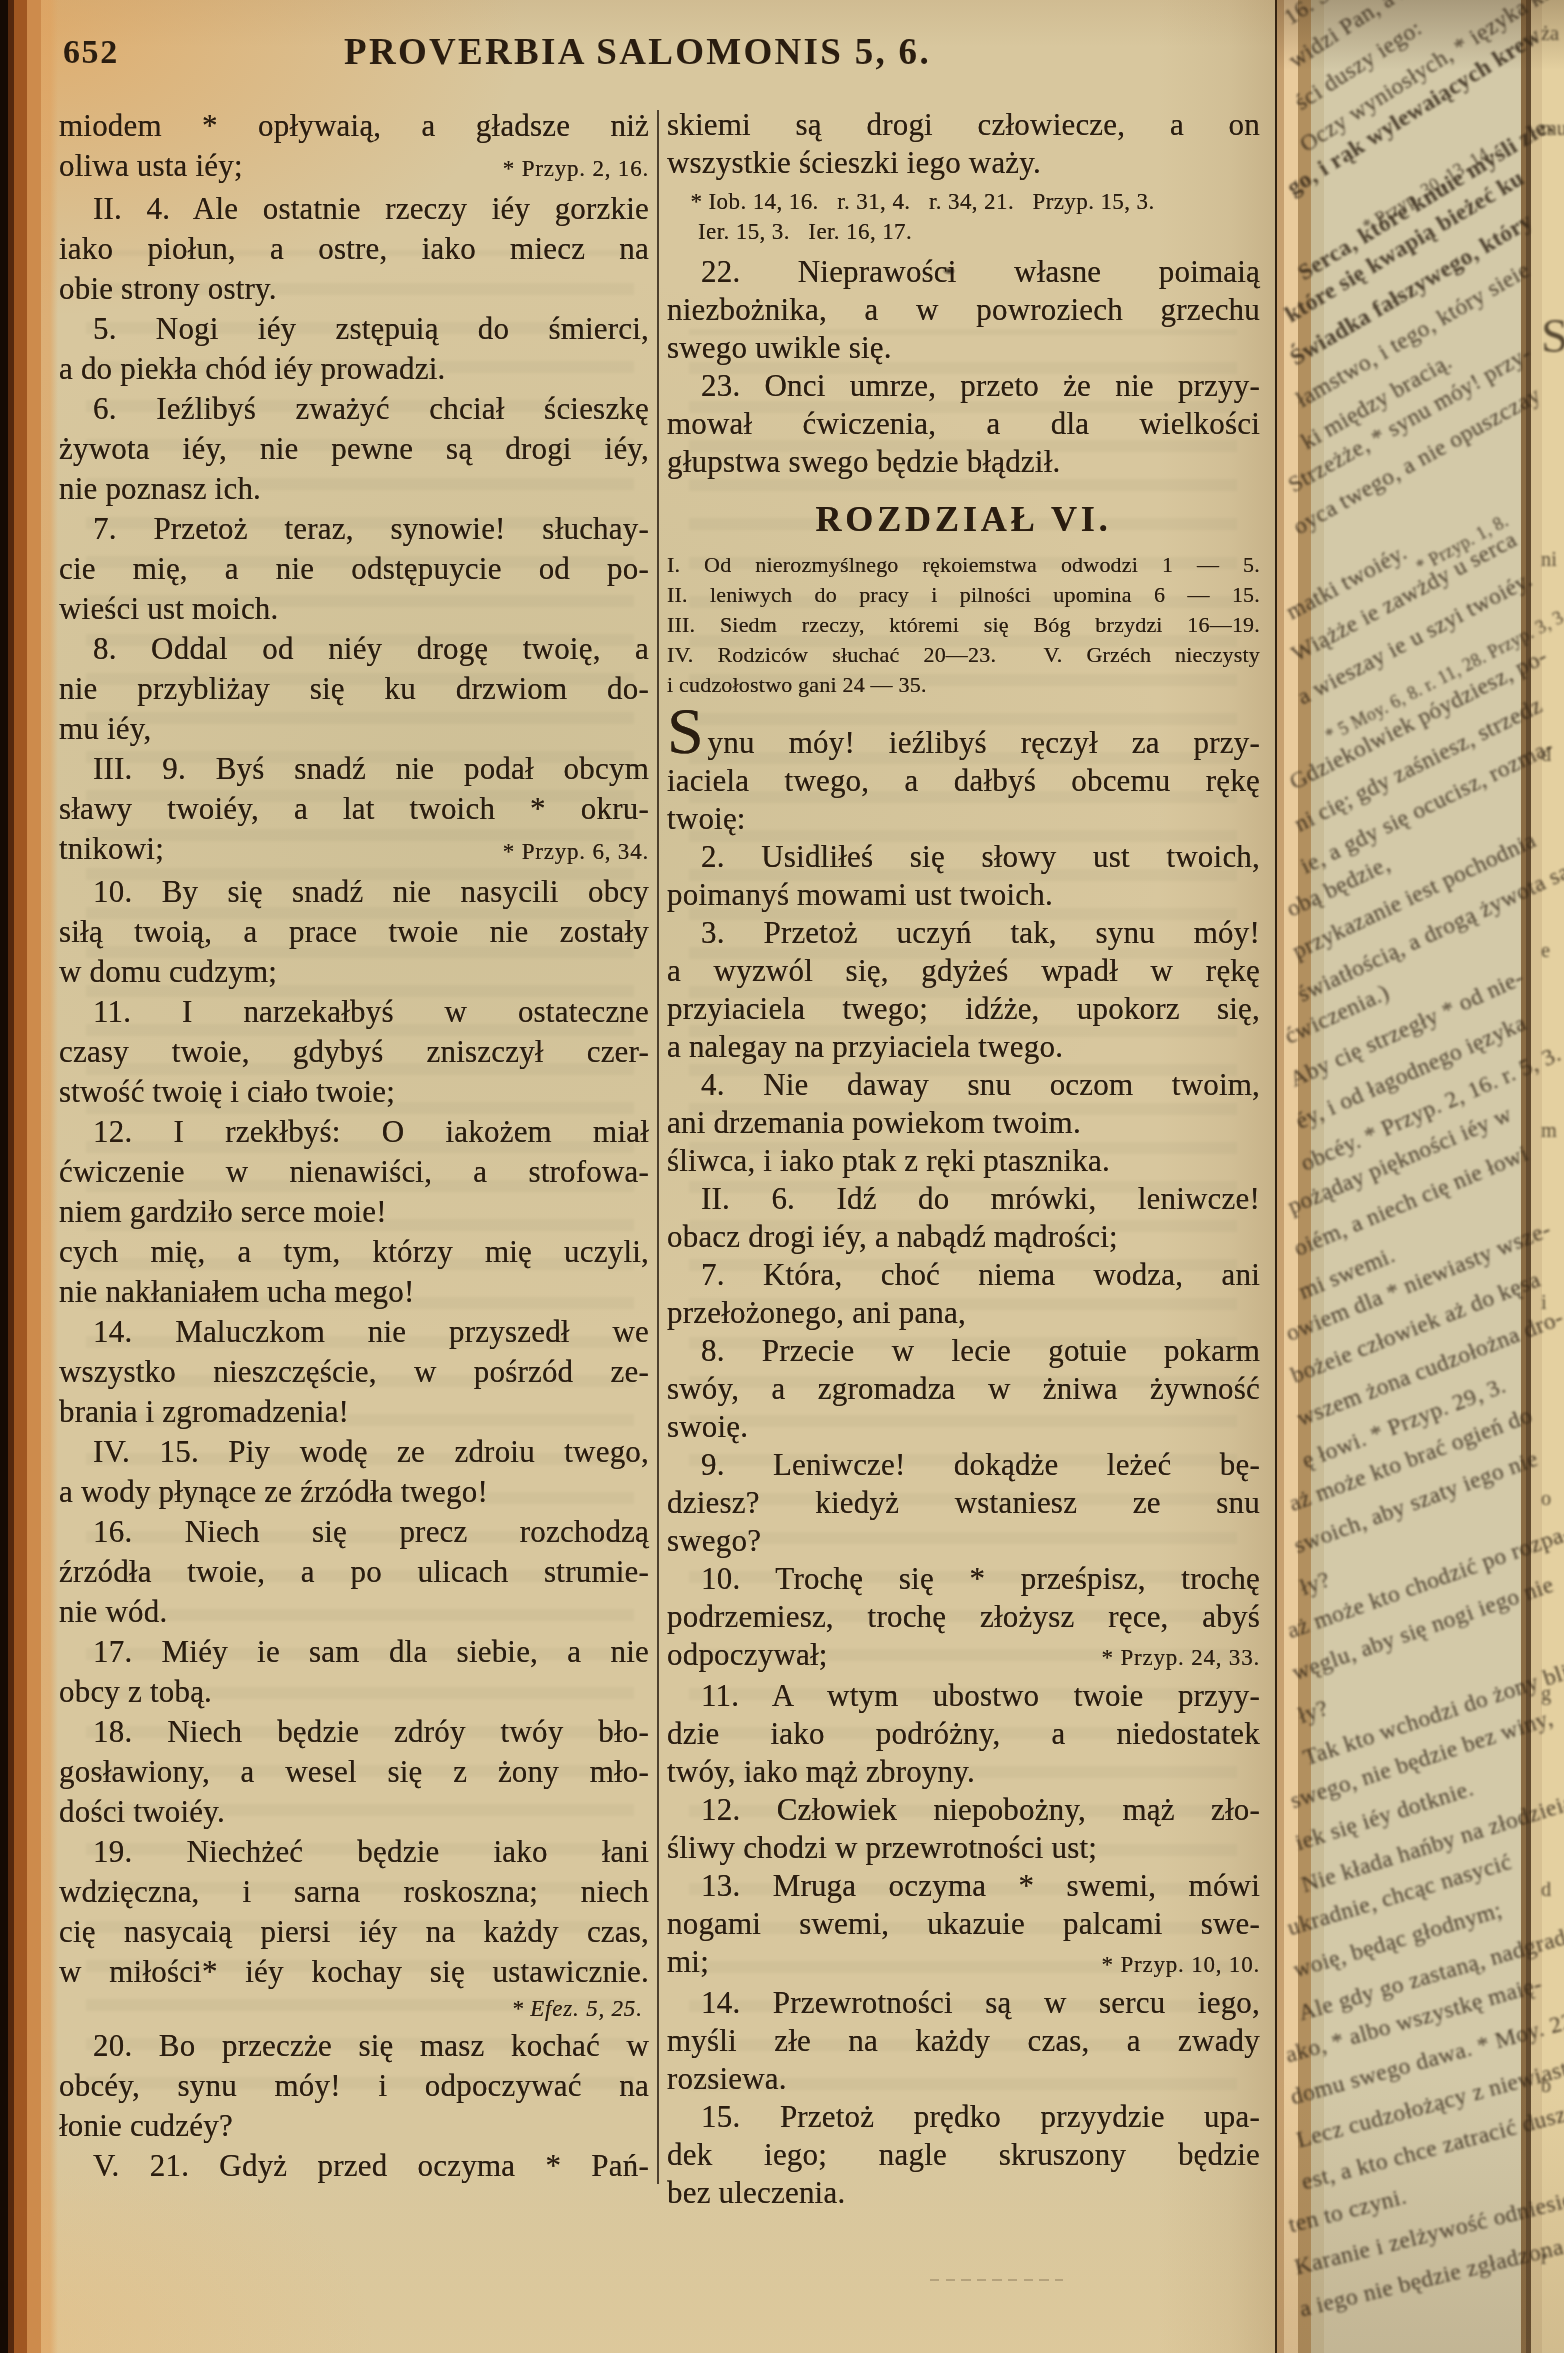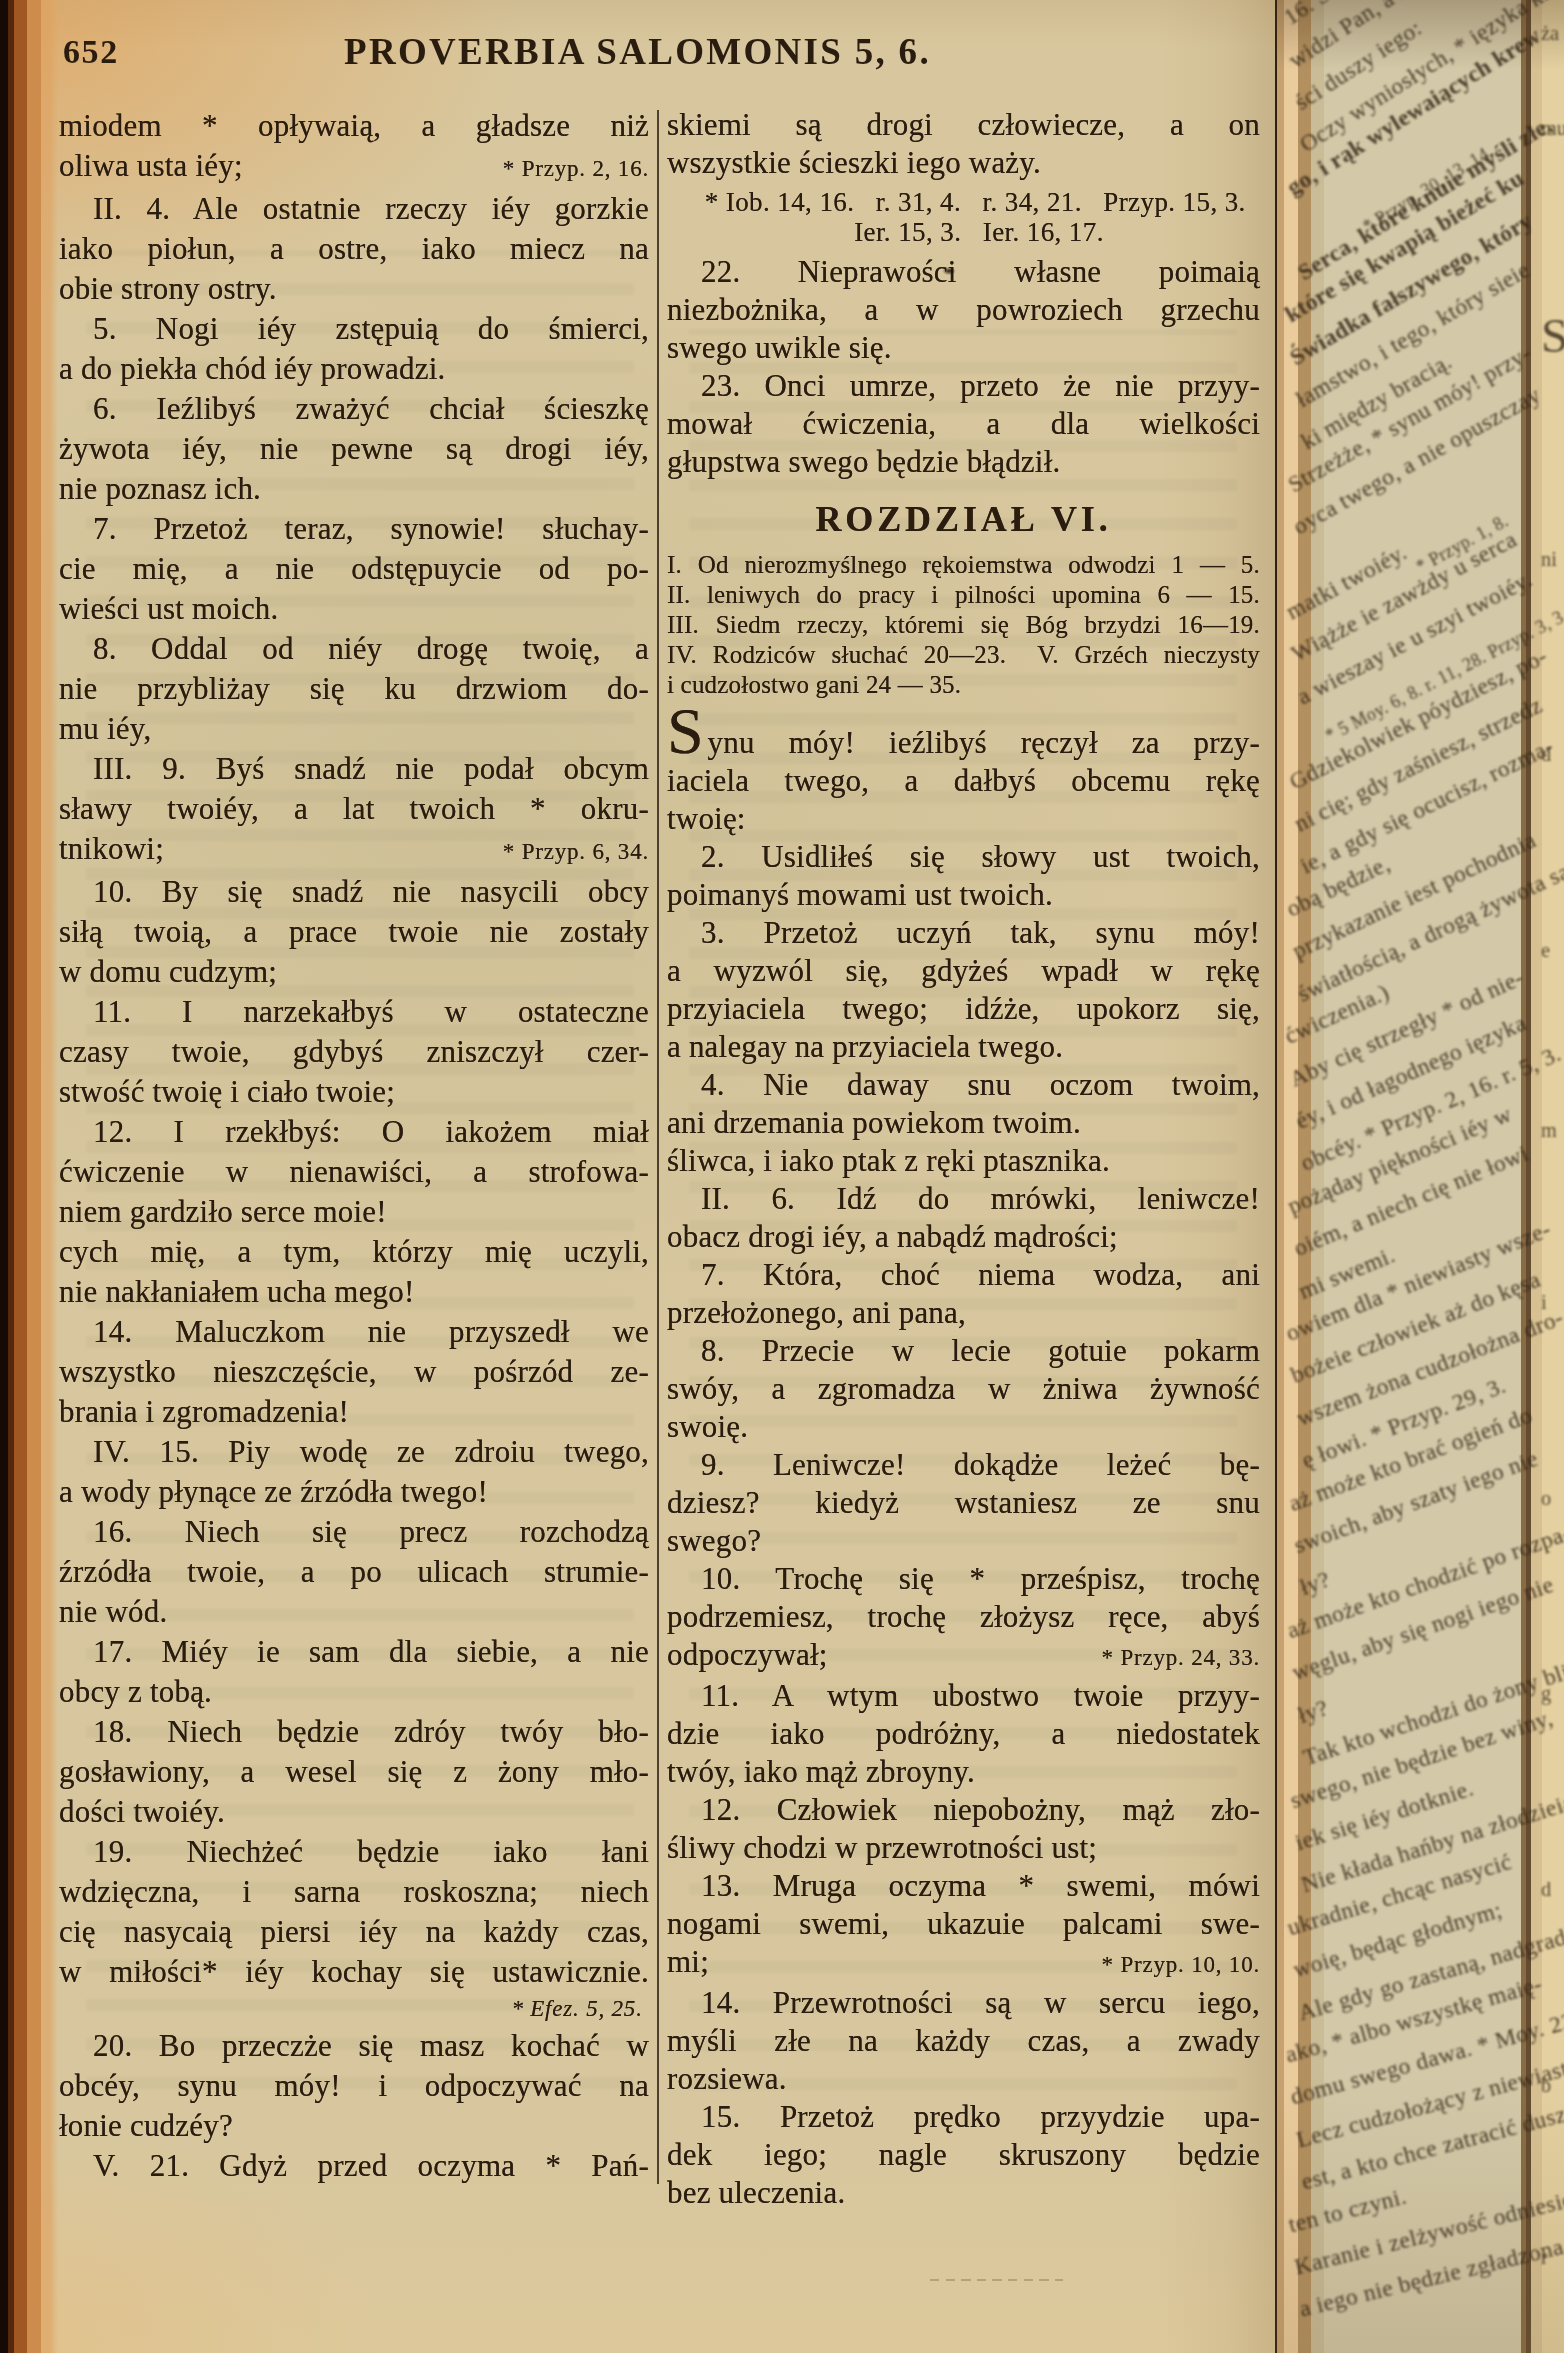--- a/index.html
+++ b/index.html
@@ -32,25 +32,25 @@
   .col{position:absolute;top:106px;font-size:31px;letter-spacing:0.2px;
        text-shadow:0 0 0.5px rgba(42,29,16,.8);}
   #col-left{left:59px;width:590px;line-height:40px;}
   #col-right{left:667px;width:593px;line-height:38px;}
   .ln{text-align:justify;text-align-last:justify;}
   .ind{text-indent:34px;}
   .ln-last{text-align:left;}
   .wr{display:flex;justify-content:space-between;align-items:baseline;}
   .ref{font-size:23px;letter-spacing:0.8px;text-align:right;}
   .ref-line{text-align:right;font-size:23px;line-height:34px;padding-right:6.3px;letter-spacing:0.8px;font-style:italic;}
-  .refc{font-size:27px;line-height:30px;padding-left:23.5px;letter-spacing:0.4px;white-space:pre-wrap;text-align:center;}
+  .refc{font-size:23px;line-height:30px;padding-left:23.5px;letter-spacing:0.4px;white-space:pre-wrap;}
   .refc2{padding-left:31px;}
   .h-chapter{text-align:center;font-size:36px;font-weight:bold;letter-spacing:3.9px;
       line-height:44px;margin:15.6px 0 9.4px;}
-  .sum{font-size:25px;line-height:30px;text-align:justify;text-align-last:justify;white-space:pre-wrap;}
+  .sum{font-size:22px;line-height:30px;text-align:justify;text-align-last:justify;white-space:pre-wrap;}
   .sum-last{text-align-last:left;}
   .dropcap{font-size:66px;line-height:38px;letter-spacing:1.6px;margin-right:2.3px;}
   
   #edge{left:1275px;top:0;width:290px;height:2354px;overflow:hidden;
     background:linear-gradient(to right,#2f2112 0 2.3px,#c7a170 2.3px 9.4px,#e9cb9c 9.4px 23.5px,
       #b2905f 23.5px 36px,#c9bc97 36px 49px,#d3c9a8 49px 246px,#8a6c44 246px 251px,
       #634c30 251px 256px,#d7c193 256px 267px,#e4d0a0 267px 290px);}
   #edge-shade{left:0;top:0;width:290px;height:2354px;pointer-events:none;
     background:linear-gradient(to bottom, rgba(70,45,20,.30) 0, rgba(70,45,20,0) 70px,
       transparent 2074px, rgba(110,80,45,.16) 100%);}

